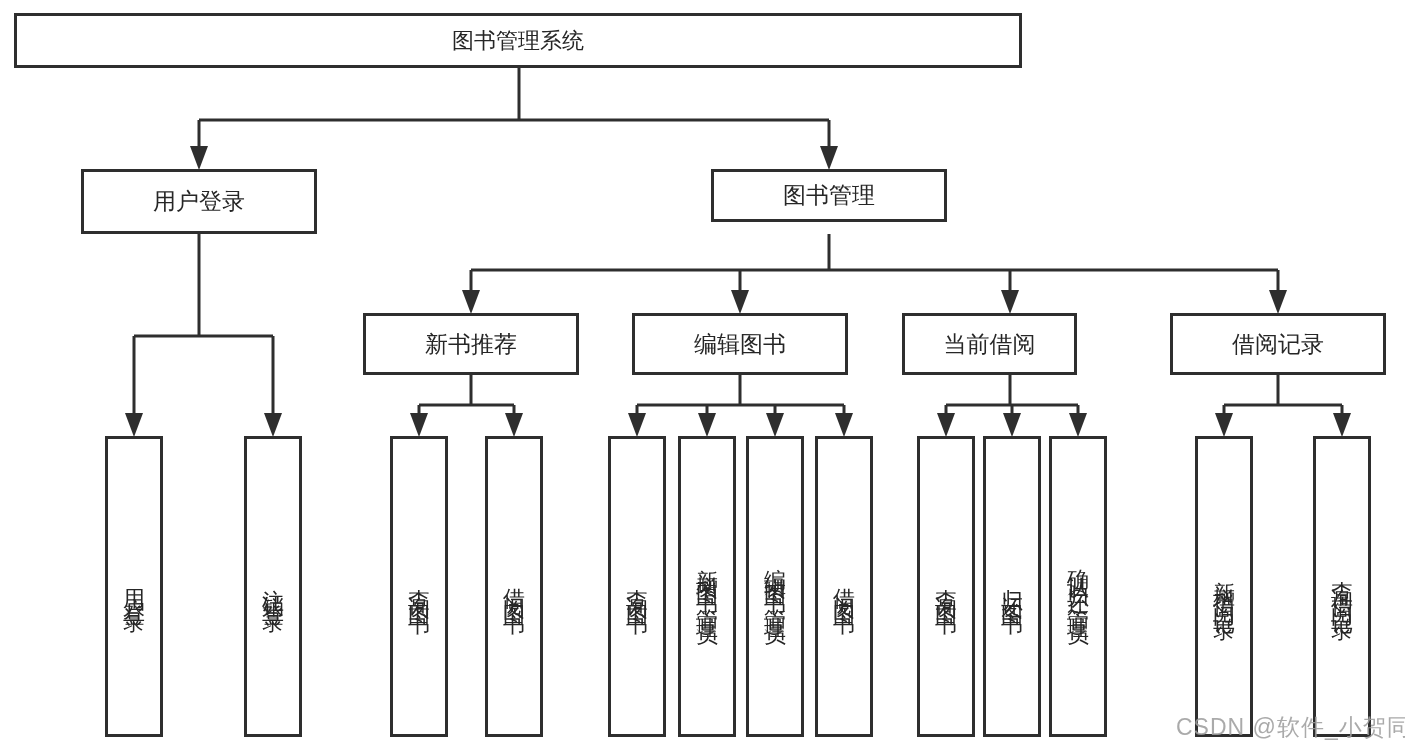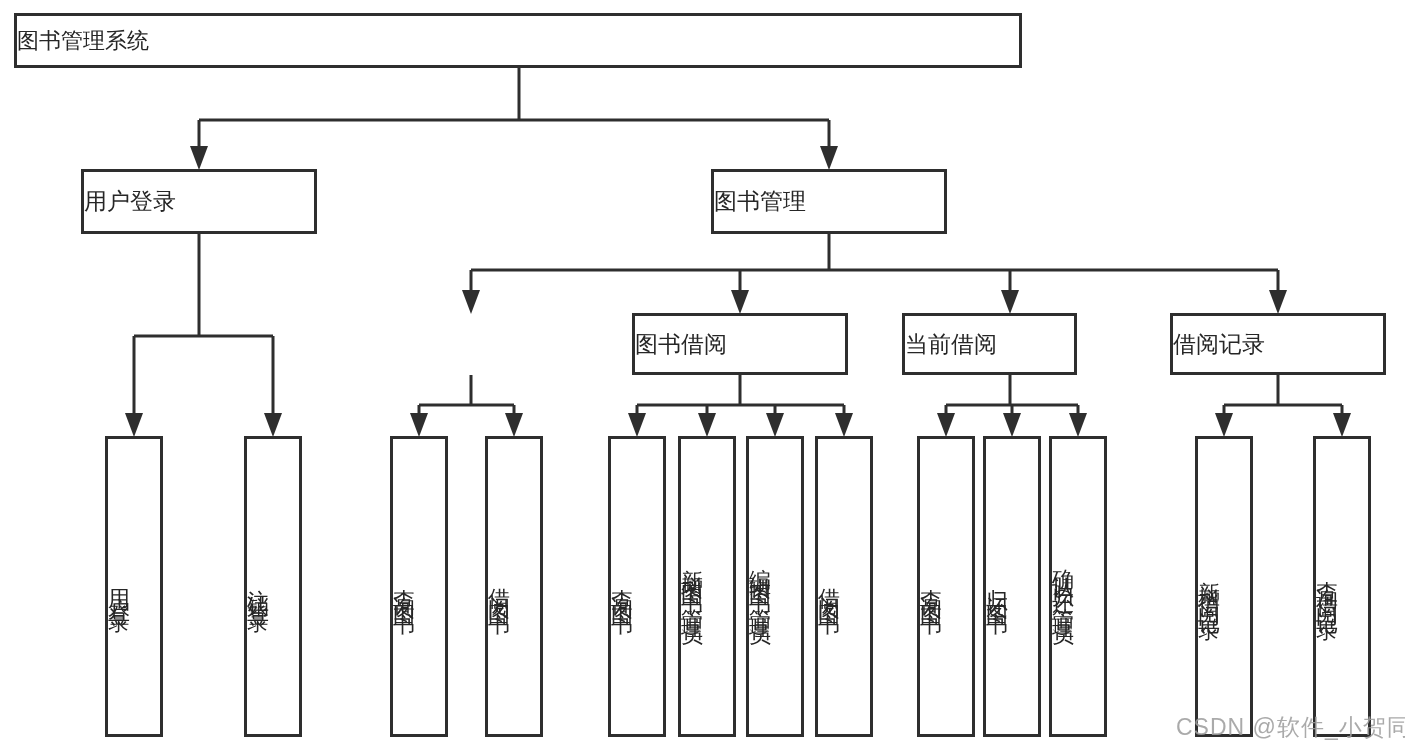--- a/index.html
+++ b/index.html
@@ -13,21 +13,21 @@
     font-family:"Liberation Sans","DejaVu Sans",sans-serif;
     color:var(--text);
   }
   #stage{position:absolute;left:0;top:0;width:1405px;height:747px;}
   #connectors{position:absolute;left:0;top:0;width:1405px;height:747px;z-index:1;}
   #connectors path{stroke:var(--line);stroke-width:3;fill:none;}
   #connectors polygon{fill:var(--line);stroke:none;}
   .box{
     position:absolute;z-index:2;box-sizing:border-box;
     background:var(--bg);border:3px solid var(--line);
-    display:flex;align-items:center;
+    display:flex;align-items:center;justify-content:center;
     text-align:center;line-height:1;
   }
   .lvl-root{font-size:22px;}
   .lvl-mid{font-size:23px;}
   .leaf span{
     writing-mode:vertical-rl;
     text-orientation:mixed;
     font-size:22px;
     letter-spacing:8px;
     white-space:nowrap;
@@ -87,26 +87,29 @@
     <polygon points="1333,413 1351,413 1342,437"></polygon>
   </svg>
 
   <div class="box lvl-root" style="left:14px;top:13px;width:1008px;height:55px">
     <span>图书管理系统</span>
   </div>
 
   <div class="box lvl-mid" style="left:81px;top:169px;width:236px;height:65px">
     <span>用户登录</span>
   </div>
-  <div class="box lvl-mid" style="left:711px;top:169px;width:236px;height:65px">
+  <div class="box lvl-mid" style="left:711px;top:169px;width:236px;height:53px">
     <span>图书管理</span>
   </div>
 
+  <div class="box lvl-mid" style="left:363px;top:313px;width:216px;height:62px">
+    <span>新书推荐</span>
+  </div>
   <div class="box lvl-mid" style="left:632px;top:313px;width:216px;height:62px">
-    <span>图书借阅</span>
+    <span>编辑图书</span>
   </div>
   <div class="box lvl-mid" style="left:902px;top:313px;width:175px;height:62px">
     <span>当前借阅</span>
   </div>
   <div class="box lvl-mid" style="left:1170px;top:313px;width:216px;height:62px">
     <span>借阅记录</span>
   </div>
 
   <div class="box leaf" style="left:105px;top:436px;width:58px;height:301px">
     <span>用户登录</span>

